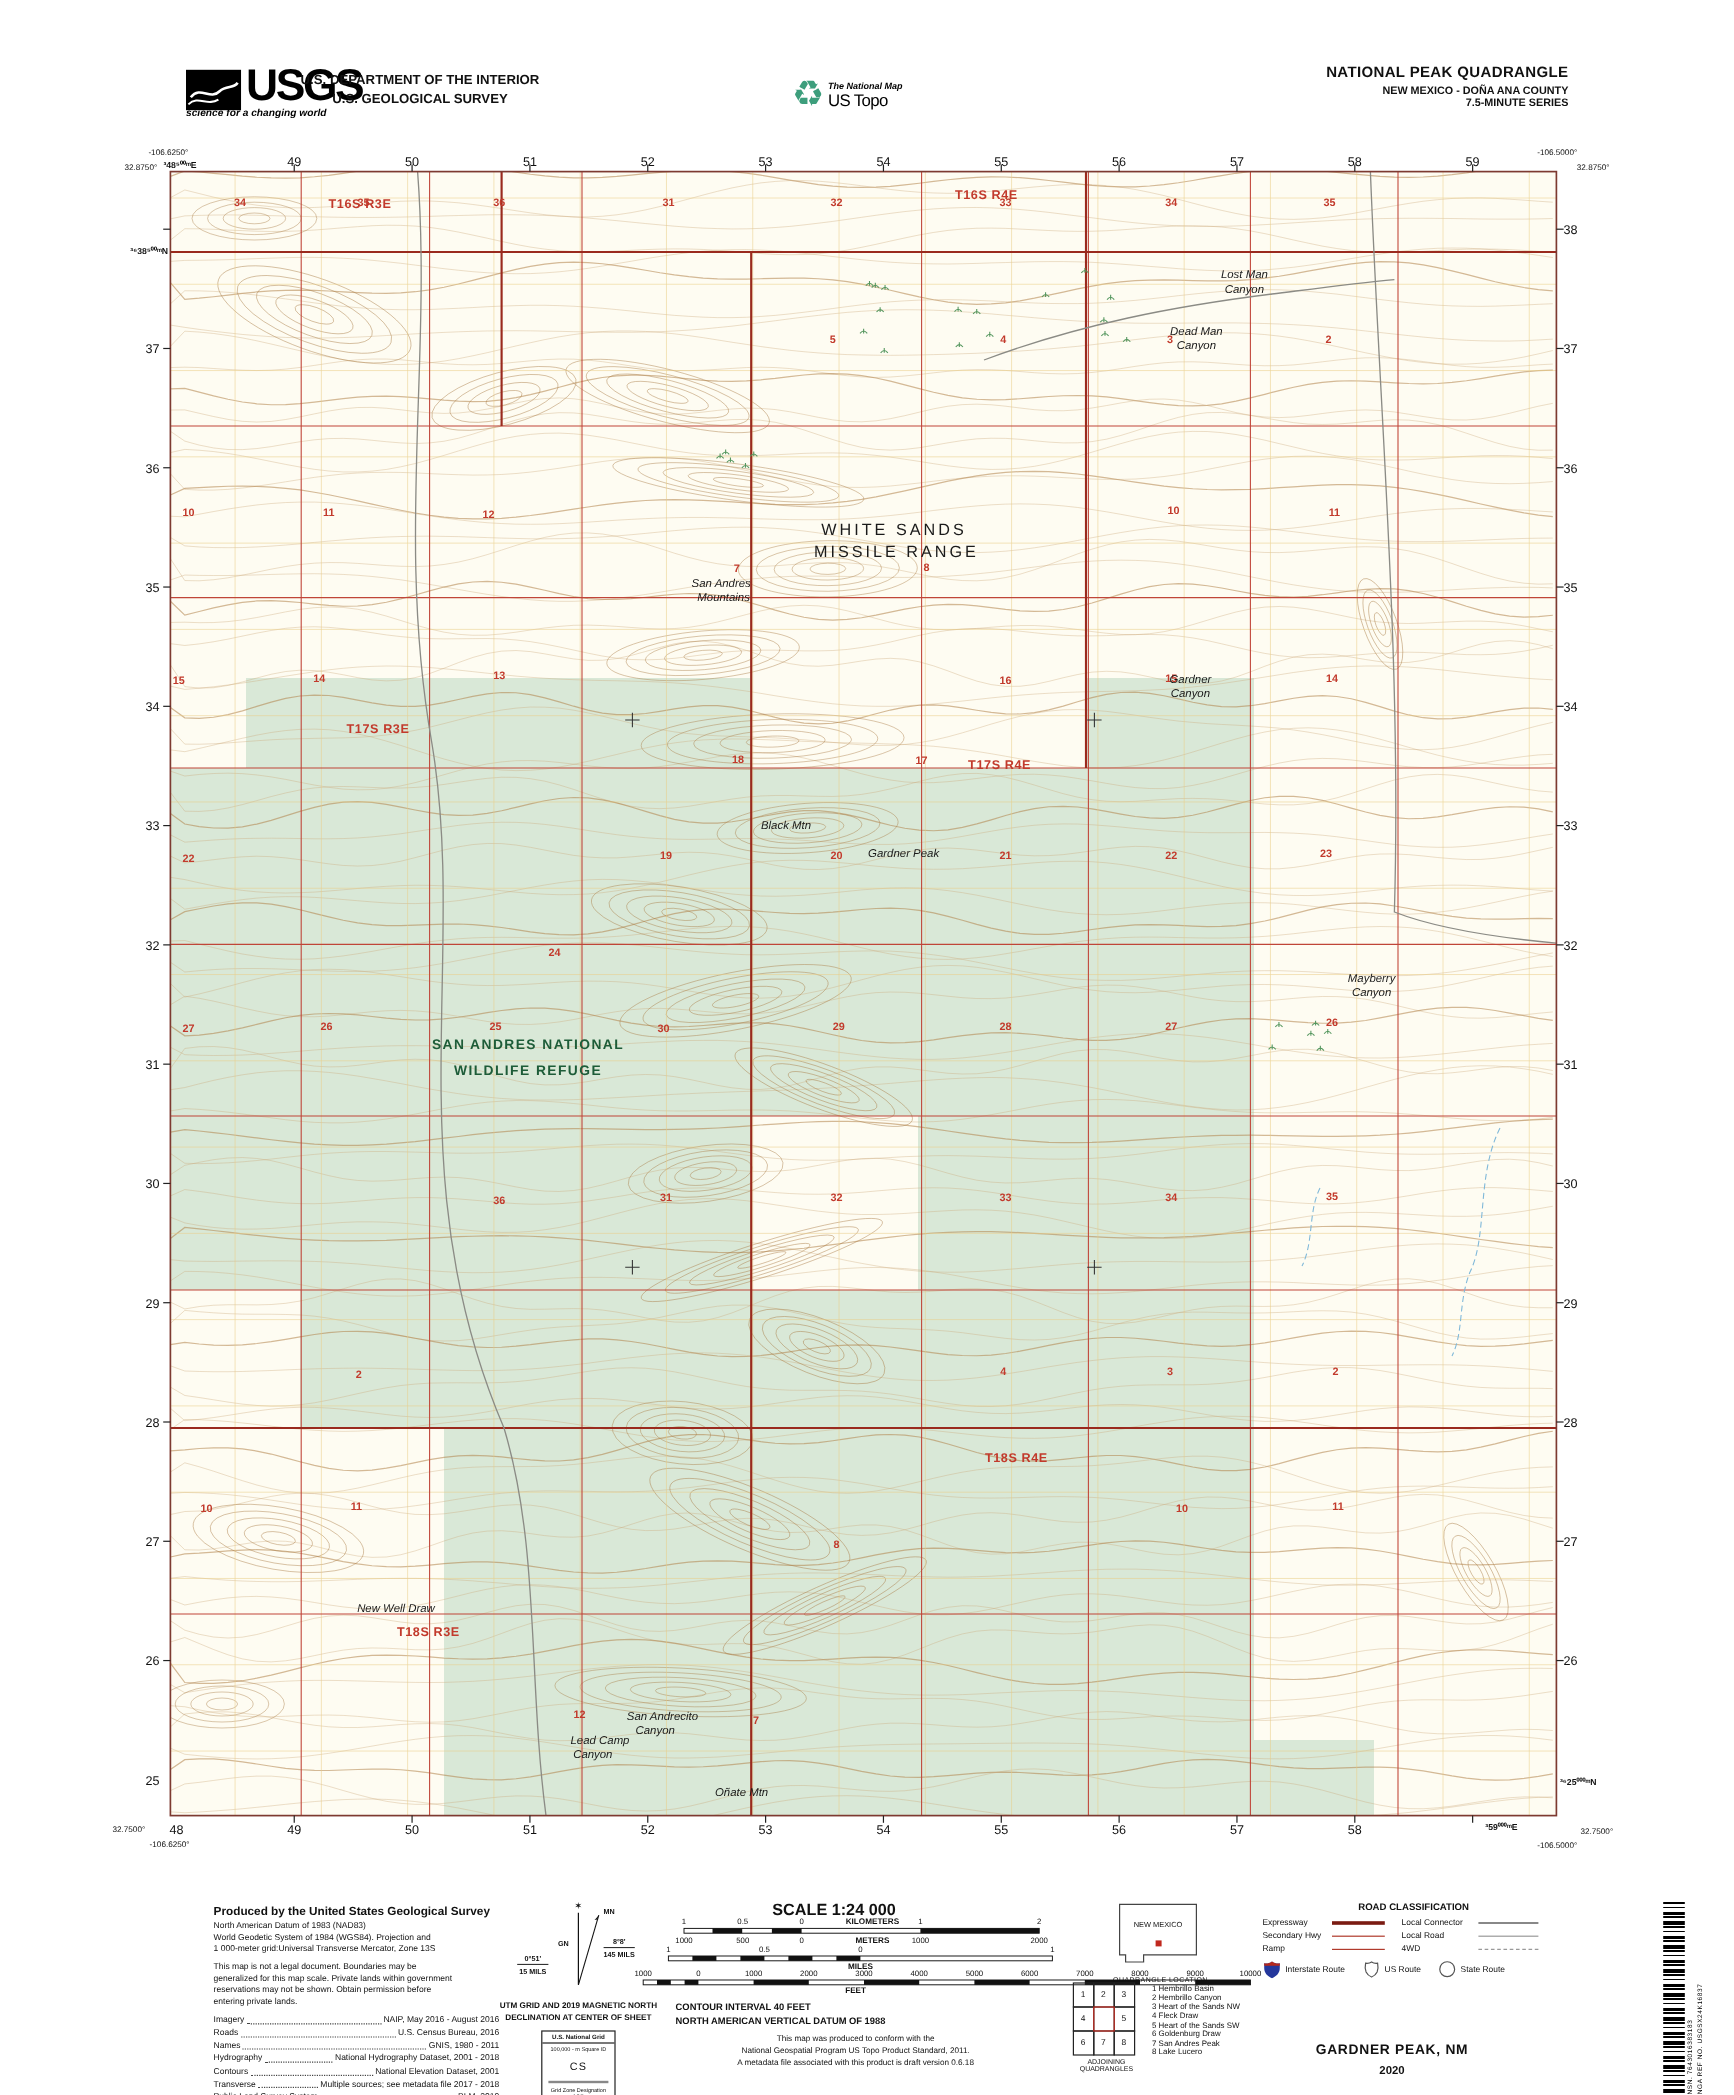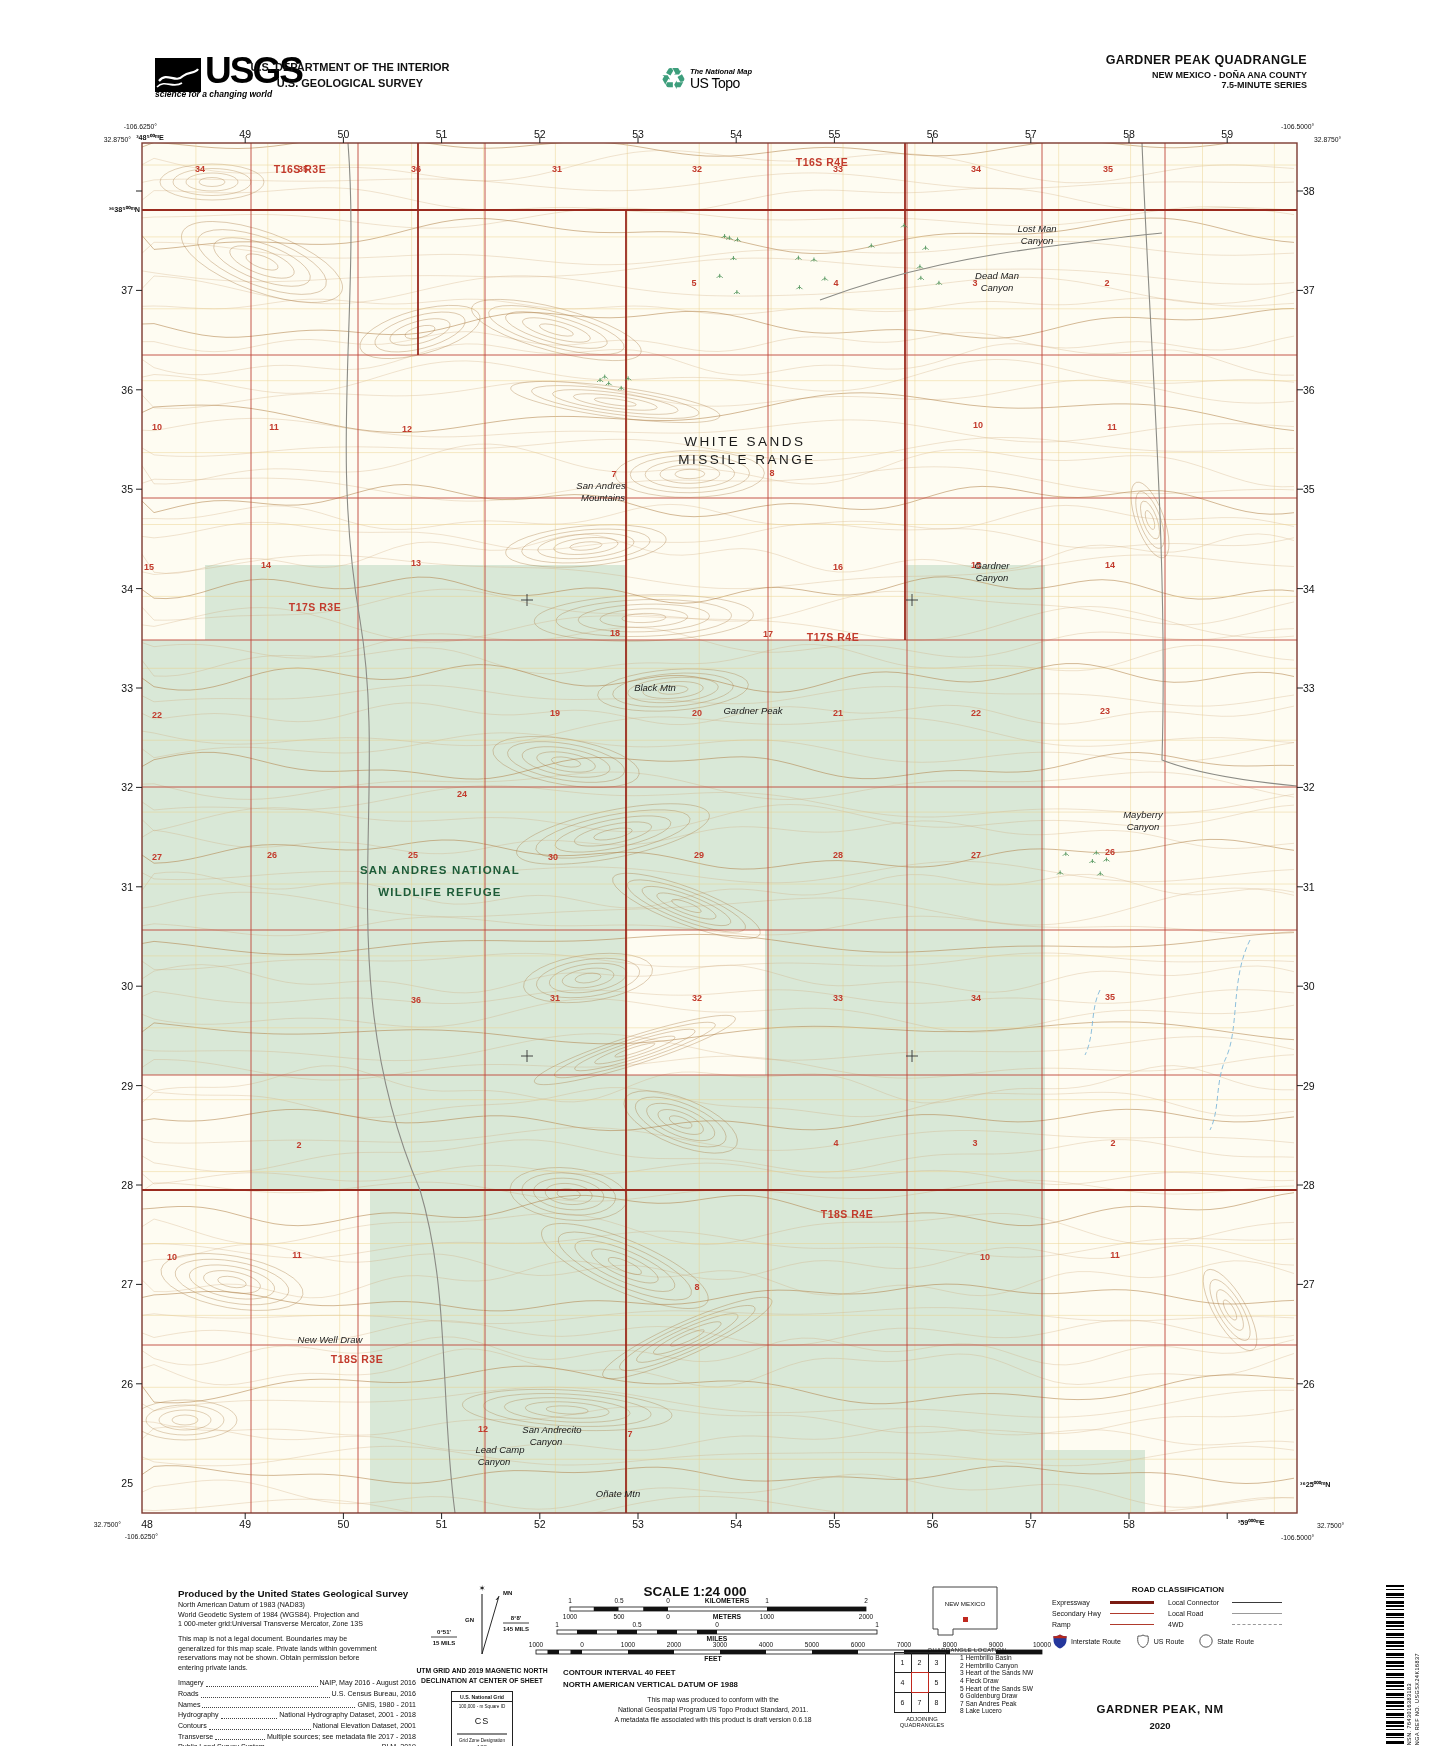--- a/index.html
+++ b/index.html
@@ -119,21 +119,21 @@
 
   <div class="abs" id="natmap">
     <span id="recycle-icon">♻</span>
     <span>
       <div id="tnm">The National Map</div>
       <div id="ustopo">US Topo</div>
     </span>
   </div>
 
   <div class="abs" id="quad">
-    <div class="q1">GARDNER PEAK QUADRANGLE</div>
+    <div class="q1">NATIONAL PEAK QUADRANGLE</div>
     <div class="q2">NEW MEXICO - DOÑA ANA COUNTY</div>
     <div class="q3">7.5-MINUTE SERIES</div>
   </div>
 
   <svg class="abs" id="map-svg" width="1445" height="1746">
       <rect x="142" y="143" width="1155" height="1370" fill="#fefcf2"></rect>
       <rect x="205" y="565" width="420" height="75" fill="#d9e8d7"></rect>
       <rect x="905" y="565" width="140" height="75" fill="#d9e8d7"></rect>
       <rect x="142" y="640" width="903" height="290" fill="#d9e8d7"></rect>
       <rect x="142" y="930" width="483" height="145" fill="#d9e8d7"></rect>

